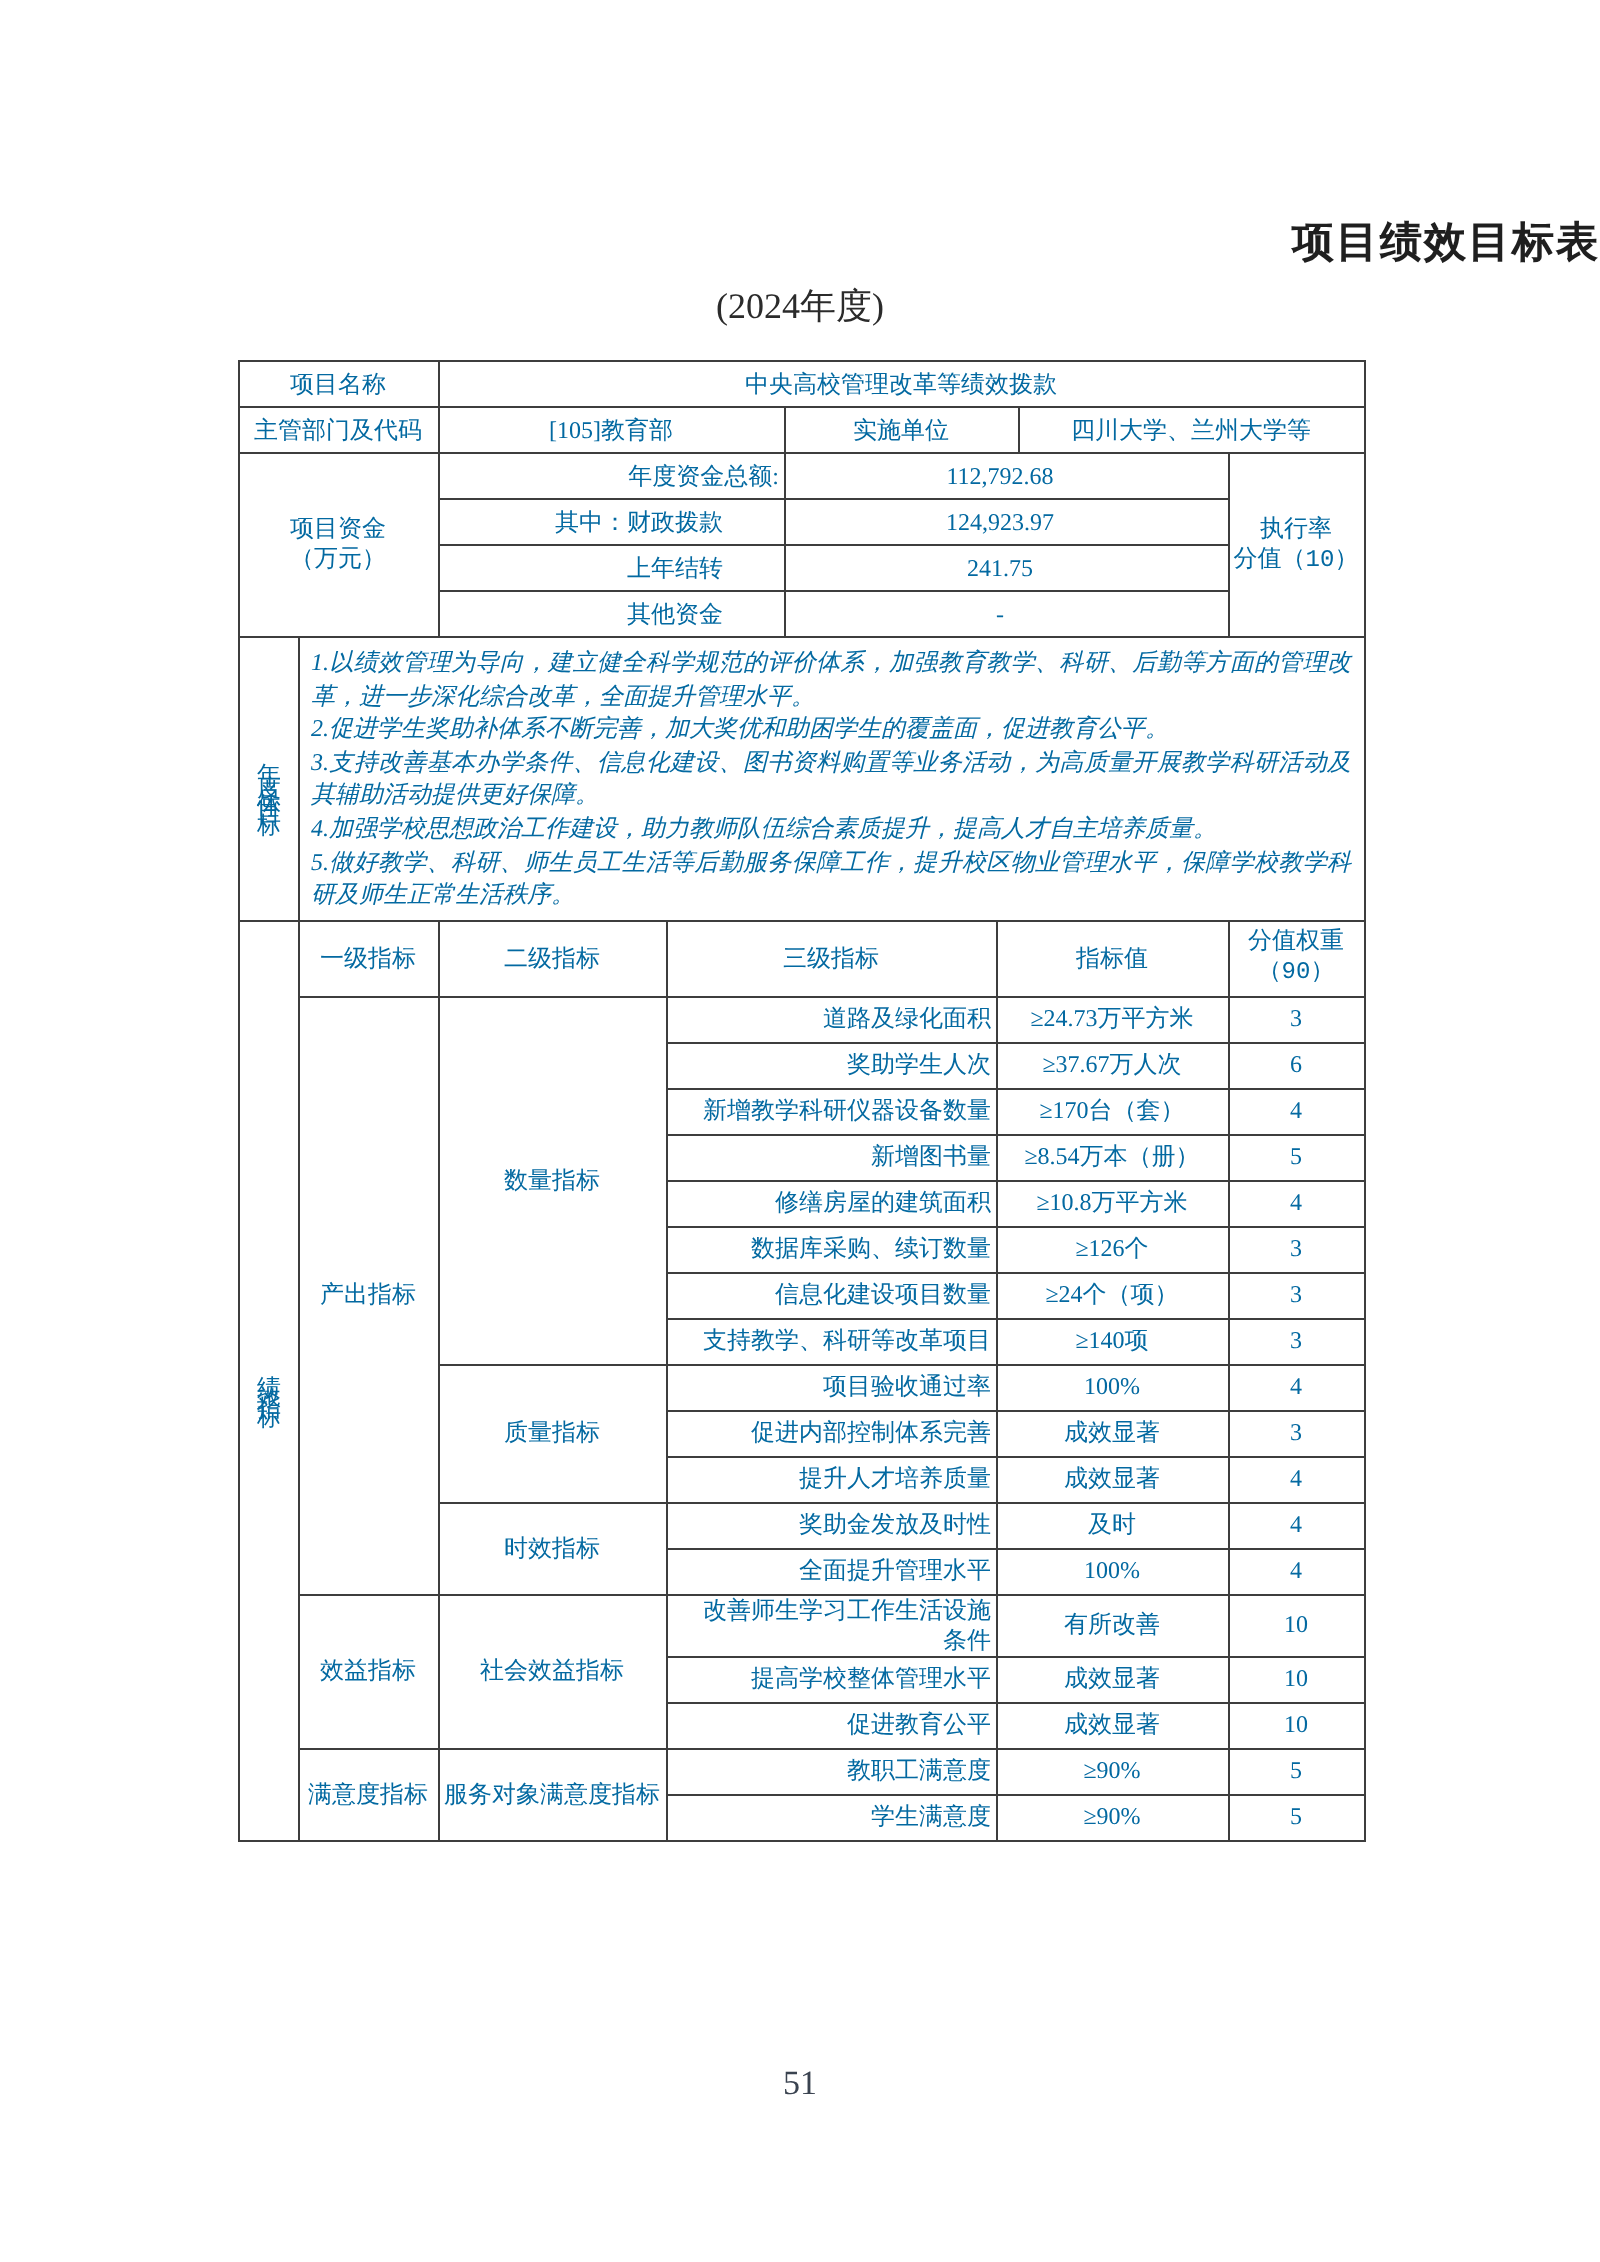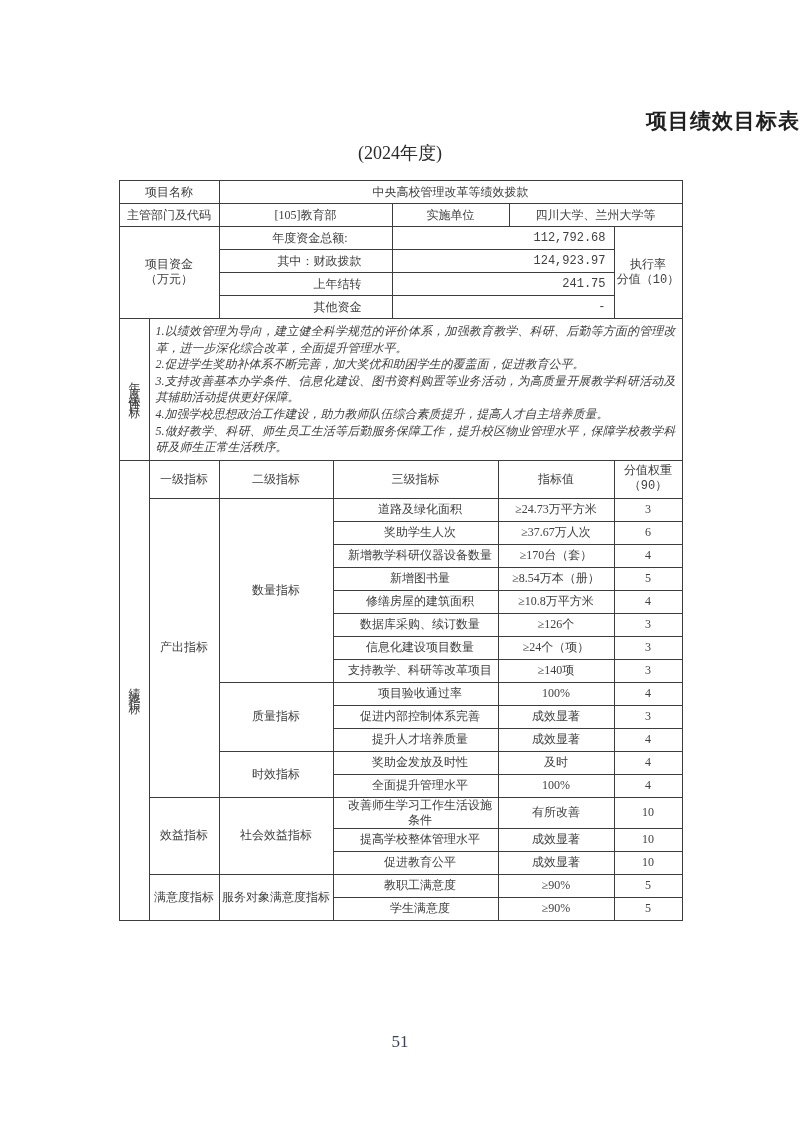--- a/index.html
+++ b/index.html
@@ -8,31 +8,31 @@
     font-family:"Liberation Serif","DejaVu Serif",serif;
     color:#2b2b2b;position:relative;
   }
   .sheet{width:800px;height:1131px;position:relative;overflow:hidden;}
   .doc-title{
     padding-top:108px;text-align:right;font-size:21px;font-weight:bold;
     letter-spacing:1px;color:#1f1f1f;line-height:26px;
   }
   .doc-subtitle{text-align:center;font-size:18px;margin-top:7px;color:#2b2b2b;}
   .tbl-wrap{width:563px;margin:15px auto 0 auto;}
-  table{border-collapse:collapse;table-layout:fixed;width:563px;font-size:12px;color:#404040;}
+  table{border-collapse:collapse;table-layout:fixed;width:563px;font-size:12px;color:#0369a1;}
   table + table{margin-top:-1px;}
   td,th{
     border:1px solid #3d3d3d;padding:0 2px;text-align:center;vertical-align:middle;
     font-weight:normal;overflow:hidden;line-height:15px;
   }
   tr.r{height:23px;}
   tr.hdr{height:38px;}
   .goal-row{height:134px;}
-  .left{text-align:center;padding-left:11px;margin-left:21px;}
-  .right{text-align:right;padding-right:8px;font-family:Liberation Mono, monospace;}
+  .left{text-align:right;padding-left:11px;margin-left:21px;}
+  .right{padding-right:8px;}
   .rlabel{text-align:right;padding-right:30px;}
   .preline{white-space:pre-line;font-family:Liberation Mono, monospace;}
   .vert{writing-mode:vertical-rl;text-orientation:upright;letter-spacing:5px;display:inline-block;}
   .goal-cell{text-align:left;vertical-align:middle;padding:4px 6px;font-style:italic;}
   .goal-cell div{font-size:12px;line-height:16.6px;text-align:justify;}
   .pagenum{position:absolute;left:0;top:1032px;width:100%;text-align:center;font-size:17px;color:#3a4350;}
 </style>
 </head>
 <body>
 

